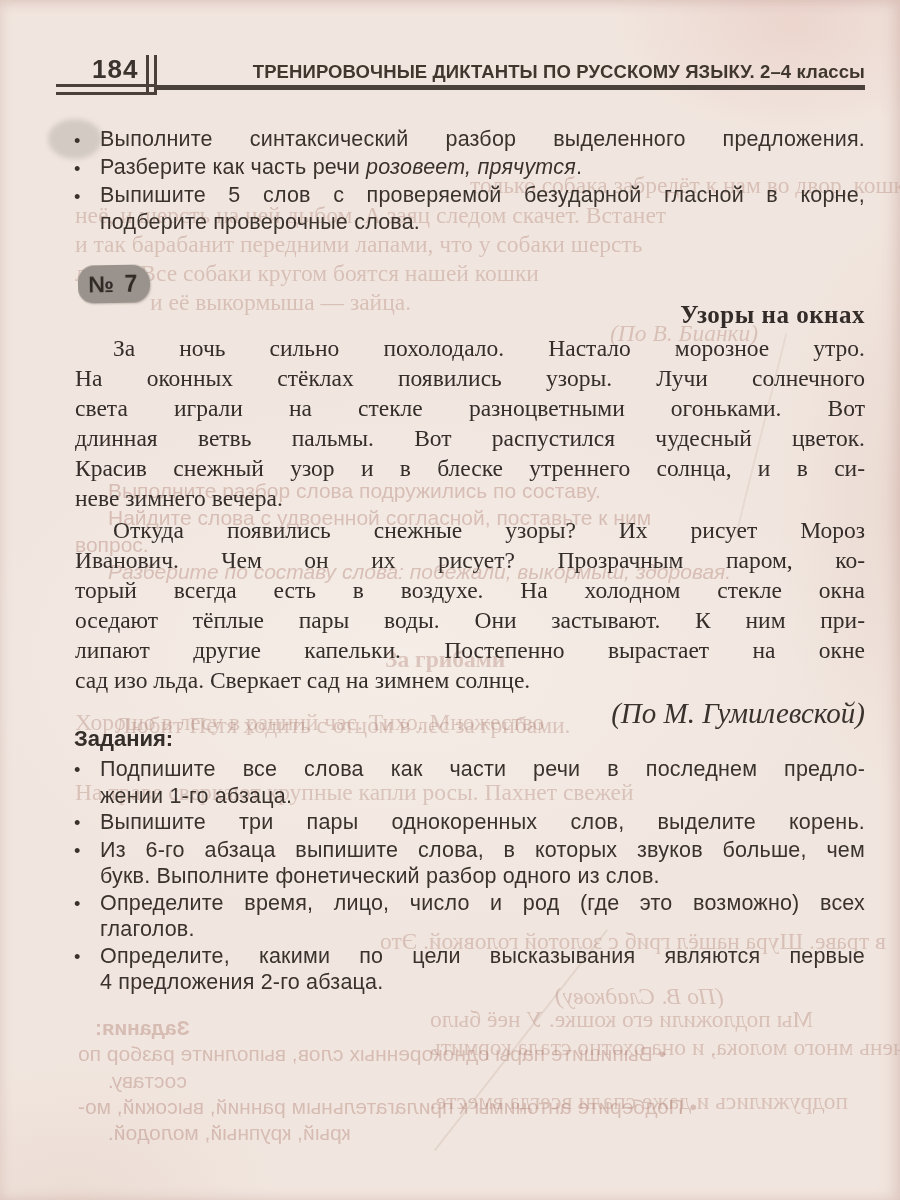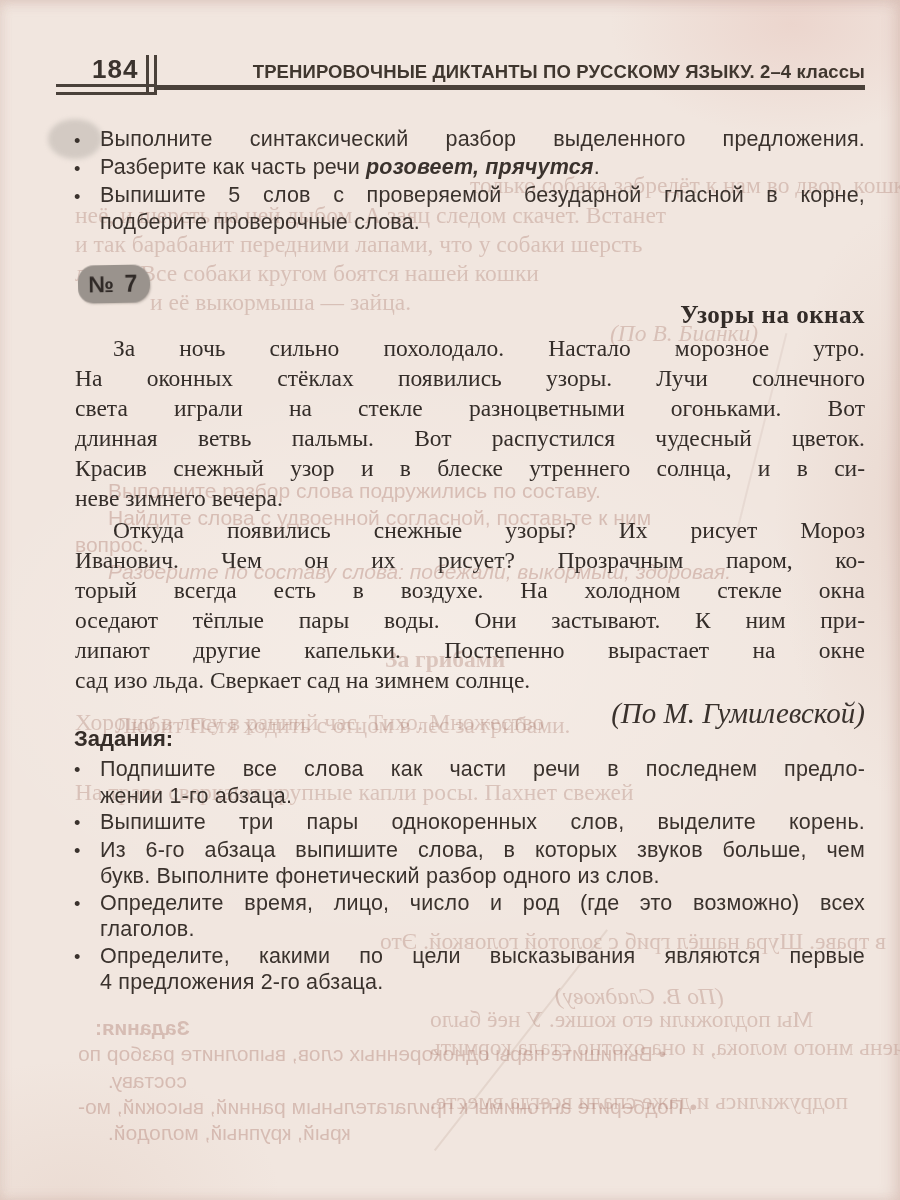--- a/index.html
+++ b/index.html
@@ -29,21 +29,21 @@
   .rule-vert-2{left:154px; top:55px; width:2.5px; height:40px;}
   
   .tline{min-height:1em;}
   .tline.just{text-align:justify; text-align-last:justify;}
   .tline.indent{text-indent:38px;}
   .sans-block{font-family:"Liberation Sans",sans-serif; color:#3a322d;}
   #top-tasks{left:74px; top:126px; width:791px; font-size:21.5px; line-height:27px; letter-spacing:0.2px;}
   .b-item{display:flex;}
   .b-dot{width:26px; flex:none; font-size:0.85em; padding-top:1px;}
   .b-body{flex:1; min-width:0;}
-  em{font-style:italic;font-weight:bold;}
+  em{font-style:italic;}
   #badge{left:78px; top:265px; width:72px; height:38px; background:#9a938d; border-radius:16px 18px 17px 15px;
     display:flex; align-items:center; justify-content:center; transform:rotate(-1deg);
     font-family:"Liberation Sans",sans-serif; font-weight:bold; font-size:23px; color:#2f2926; letter-spacing:2px;
     box-shadow:1px 1px 2px rgba(120,110,100,0.35);}
   #title{left:75px; top:301px; width:790px; text-align:right; font-weight:bold; font-size:25px; color:#332c28; letter-spacing:0.5px;}
   .para{left:75px; width:790px; font-size:23.5px; line-height:30px; color:#342d29;}
   #para1{top:333px;}
   #para2{top:515px;}
   #attribution{left:75px; top:697px; width:790px; text-align:right; font-style:italic; font-size:29px; color:#3a322d;}
   #tasks-heading{left:74px; top:726px; font-family:"Liberation Sans",sans-serif; font-weight:bold; font-size:22px; color:#352d28;}

